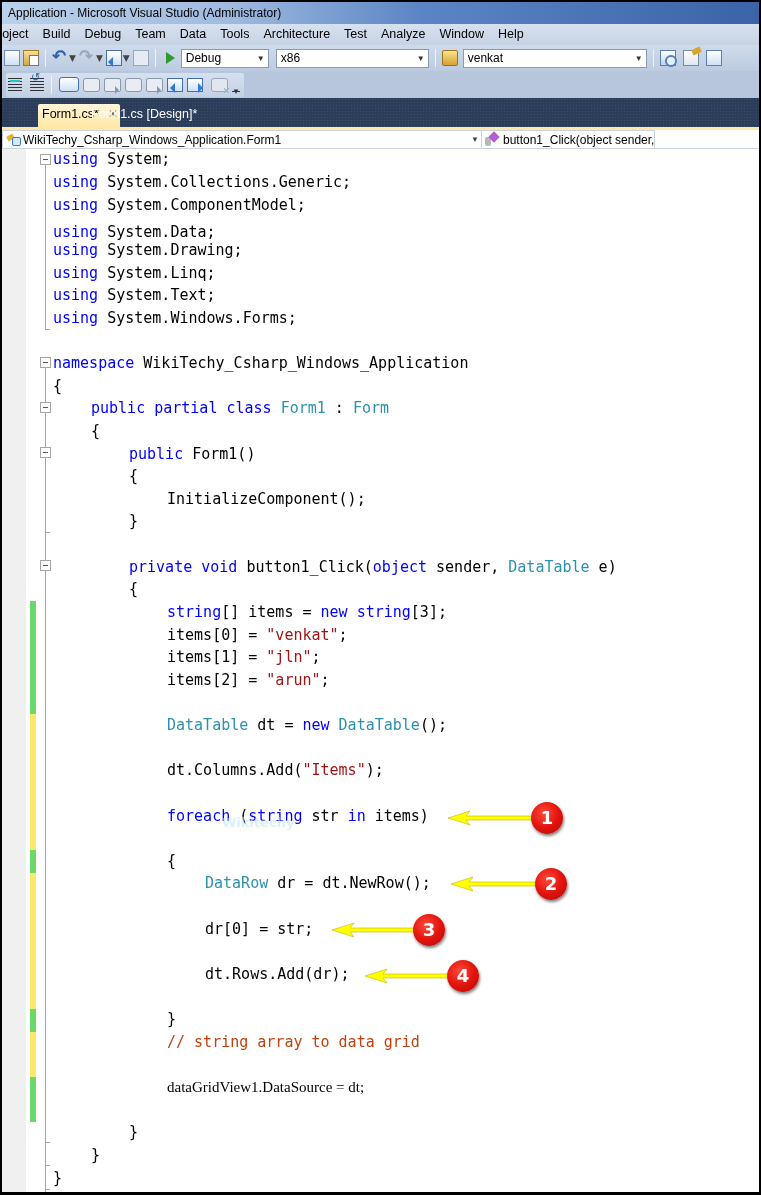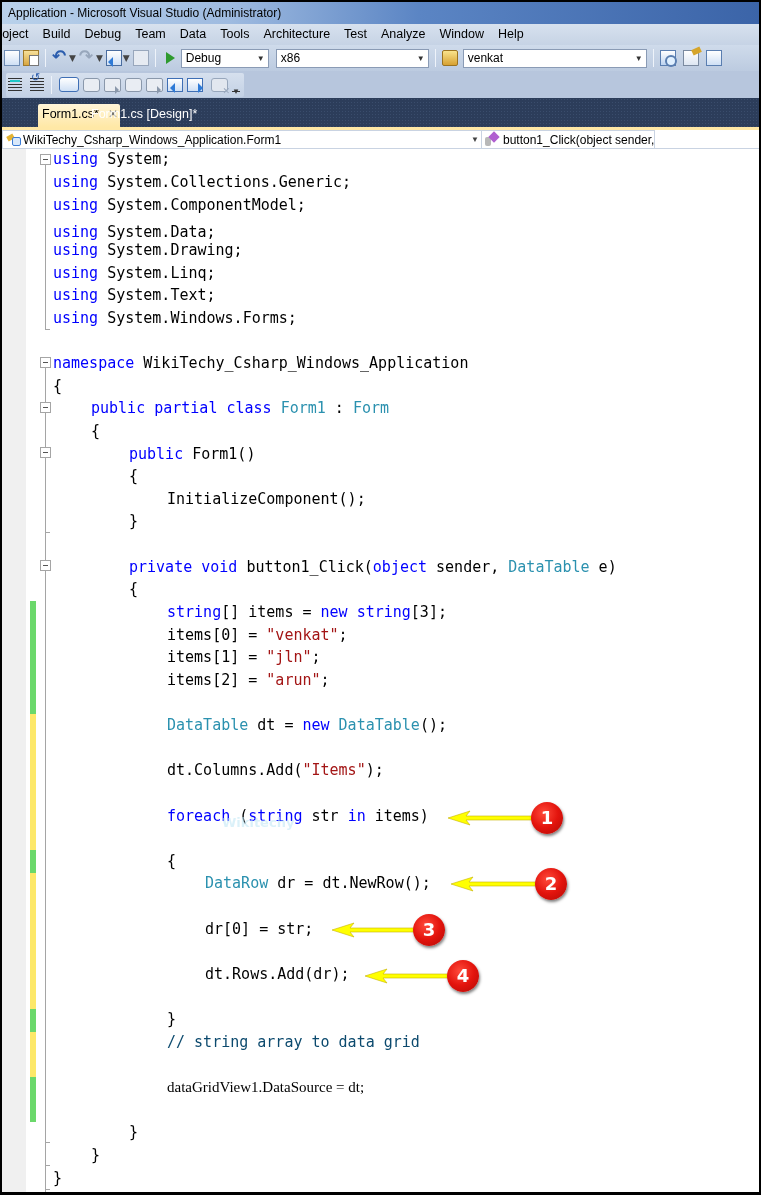--- a/index.html
+++ b/index.html
@@ -128,21 +128,21 @@
   .fold {
     position: absolute; left: 38px; width: 11px; height: 11px; border: 1px solid #a5a5a5; background: #fff;
   }
   .fold::after { content: ""; position: absolute; left: 2px; top: 4px; width: 5px; height: 1px; background: #555; }
 
   .code { position: absolute; left: 51px; top: 0; font-family: "DejaVu Sans Mono", monospace; font-size: 15px; color: #000; }
   .line { position: absolute; white-space: pre; height: 20px; line-height: 20px; }
   .kw { color: #0000ff; }
   .ty { color: #2b91af; }
   .str { color: #a31515; }
-  .cm { color: #0c4a6e; }
+  .cm { color: #c2410c; }
 
   
   .arrow-anno { position: absolute; height: 16px; }
   .arrow-anno svg { display: block; }
   .badge {
     position: absolute; width: 32px; height: 32px; border-radius: 50%;
     background: radial-gradient(circle at 40% 35%, #ff4a3a 0%, #e3140d 50%, #b00a06 100%);
     box-shadow: 1px 2px 3px rgba(0,0,0,0.5);
     color: #fff; font-family: "DejaVu Sans", sans-serif; font-weight: bold; font-size: 18px;
     text-align: center; line-height: 32px;

